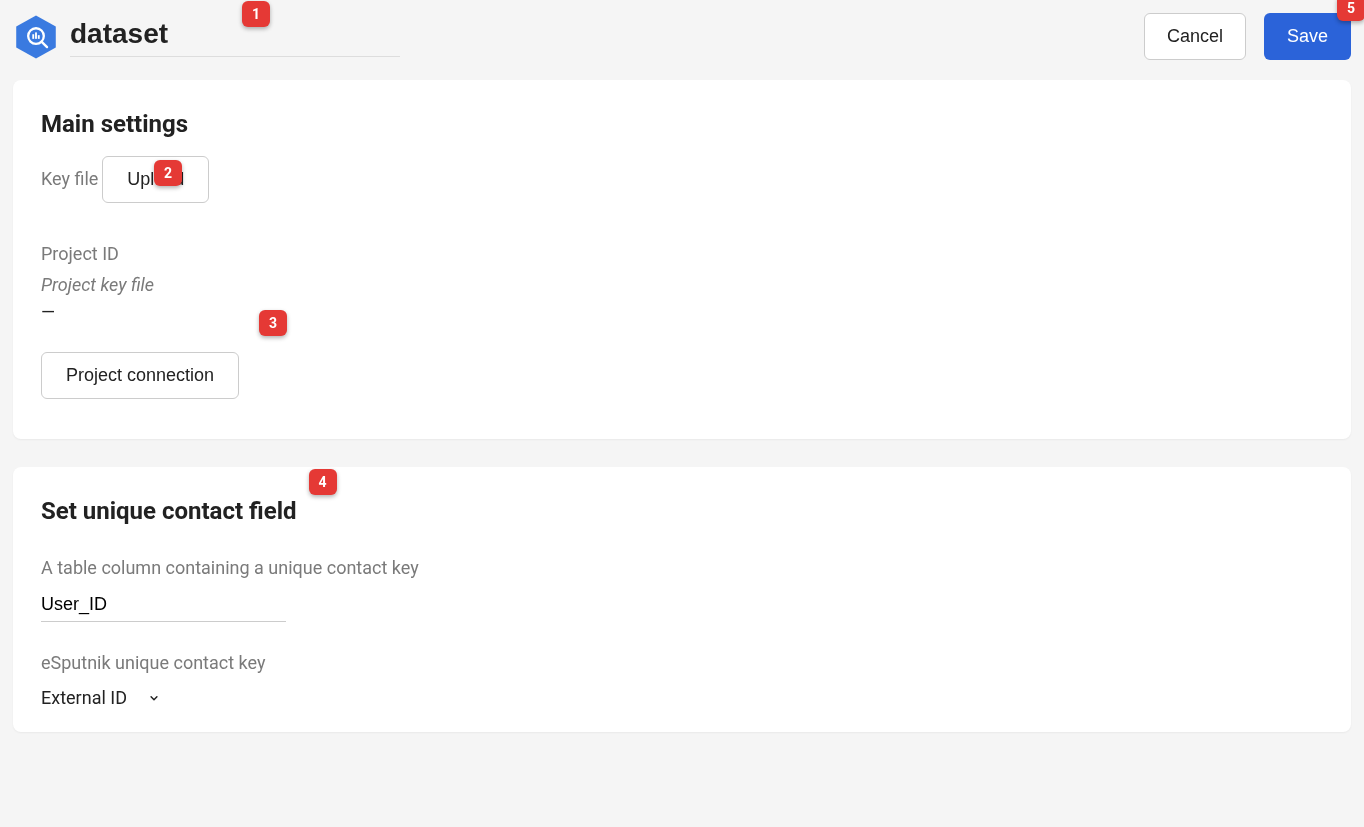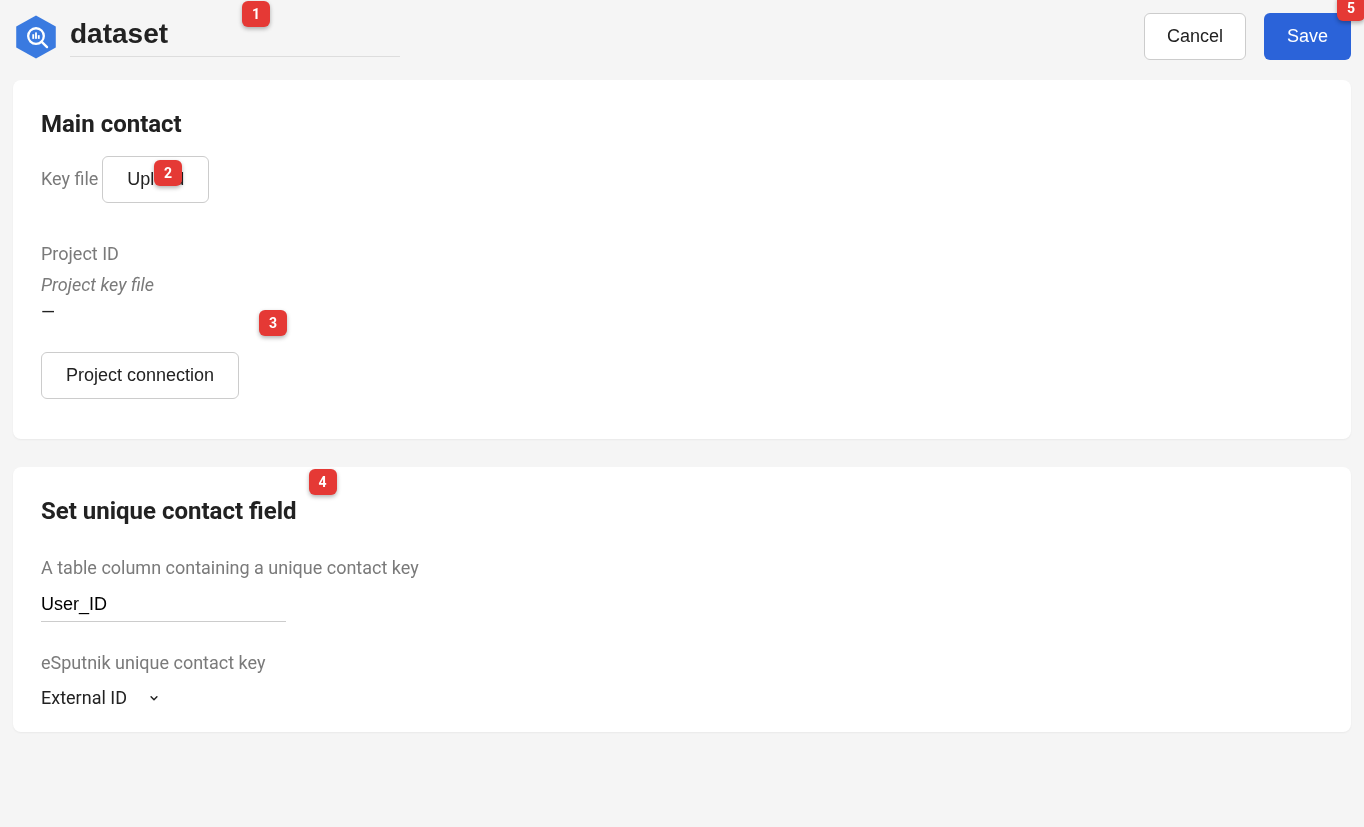--- a/index.html
+++ b/index.html
@@ -173,21 +173,21 @@
   <div class="header-right">
     <button class="btn btn-secondary">Cancel</button>
     <div class="rel-holder">
       <button class="btn btn-primary">Save</button>
       <div class="badge" style="top:-18px; right:-14px;">5</div>
     </div>
   </div>
 </div>
 
 <div class="card">
-  <h2 class="section-heading">Main contact</h2>
+  <h2 class="section-heading">Main settings</h2>
 
   <div class="field-group">
     <span class="field-label rel-holder">
       <span>Key file</span>
       <span class="badge" style="top:-8px; left:113px;">2</span>
     </span>
     <button class="btn-outline">Upload</button>
   </div>
 
   <div class="field-group" style="margin-top:40px;">

